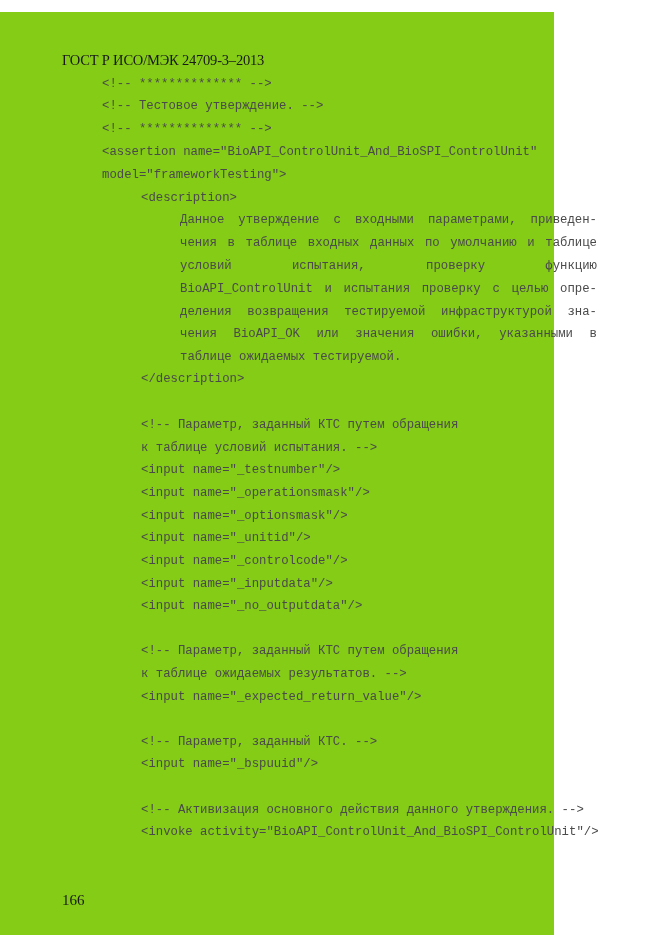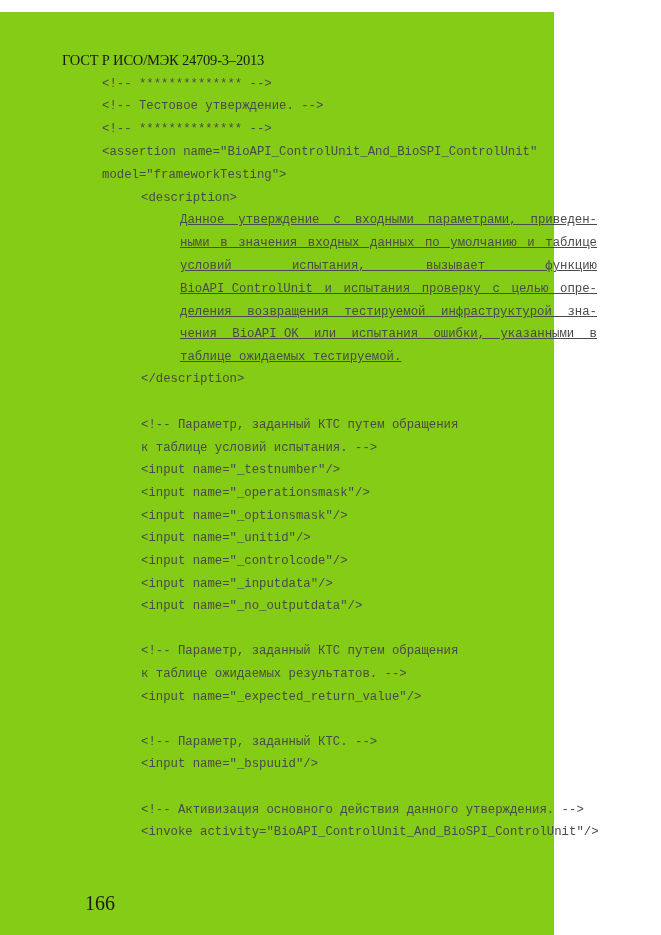--- a/index.html
+++ b/index.html
@@ -5,58 +5,58 @@
     html, body { margin: 0; padding: 0; background: #ffffff; }
     body { width: 661px; height: 935px; position: relative; overflow: hidden; }
     .page { position: absolute; left: 0; top: 12px; width: 554px; height: 935px; background: #84cc16; }
     .header {
       position: absolute; left: 62px; top: 40px;
       font-family: "Liberation Serif", serif; font-size: 14.5px; color: #1a1a1a;
       letter-spacing: -0.2px;
     }
     .page-number {
       position: absolute; left: 62px; top: 880px;
-      font-family: "Liberation Serif", serif; font-size: 20px; color: #1a1a1a; margin-left: 23px;
+      font-family: "Liberation Serif", serif; font-size: 15px; color: #1a1a1a;
     }
     .code {
       position: absolute; left: 0; top: 0; width: 661px;
       font-family: "Liberation Mono", monospace; font-size: 12.3px; color: #4a4a4a;
     }
     .ln {
       position: absolute; white-space: pre; height: 18px; line-height: 18px;
     }
     .l1 { left: 102px; }
     .l2 { left: 141px; }
     .just {
       position: absolute; left: 180px; width: 417px; white-space: normal;
-      text-align: justify; text-align-last: justify; height: 18px; line-height: 18px; text-decoration: underline;
+      text-align: justify; text-align-last: justify; height: 18px; line-height: 18px;
     }
     .just.last { text-align-last: left; }
   </style>
 </head>
 <body>
 
 <div class="page">
 
   <div class="header">ГОСТ Р ИСО/МЭК 24709-3–2013</div>
 
   <div class="code">
     <div class="ln l1" style="top:63px">&lt;!-- ************** --&gt;</div>
     <div class="ln l1" style="top:85px">&lt;!-- Тестовое утверждение. --&gt;</div>
     <div class="ln l1" style="top:108px">&lt;!-- ************** --&gt;</div>
     <div class="ln l1" style="top:131px">&lt;assertion name="BioAPI_ControlUnit_And_BioSPI_ControlUnit"</div>
     <div class="ln l1" style="top:154px">model="frameworkTesting"&gt;</div>
     <div class="ln l2" style="top:177px">&lt;description&gt;</div>
 
     <div class="just" style="top:199px">Данное утверждение с входными параметрами, приведен-</div>
-    <div class="just" style="top:222px">ными в значения входных данных по умолчанию и таблице</div>
-    <div class="just" style="top:245px">условий испытания, вызывает функцию</div>
+    <div class="just" style="top:222px">чения в таблице входных данных по умолчанию и таблице</div>
+    <div class="just" style="top:245px">условий испытания, проверку функцию</div>
     <div class="just" style="top:268px">BioAPI_ControlUnit и испытания проверку с целью опре-</div>
     <div class="just" style="top:291px">деления возвращения тестируемой инфраструктурой зна-</div>
-    <div class="just" style="top:313px">чения BioAPI_OK или испытания ошибки, указанными в</div>
+    <div class="just" style="top:313px">чения BioAPI_OK или значения ошибки, указанными в</div>
     <div class="just last" style="top:336px">таблице ожидаемых тестируемой.</div>
 
     <div class="ln l2" style="top:358px">&lt;/description&gt;</div>
 
     <div class="ln l2" style="top:404px">&lt;!-- Параметр, заданный КТС путем обращения</div>
     <div class="ln l2" style="top:427px">к таблице условий испытания. --&gt;</div>
     <div class="ln l2" style="top:449px">&lt;input name="_testnumber"/&gt;</div>
     <div class="ln l2" style="top:472px">&lt;input name="_operationsmask"/&gt;</div>
     <div class="ln l2" style="top:495px">&lt;input name="_optionsmask"/&gt;</div>
     <div class="ln l2" style="top:517px">&lt;input name="_unitid"/&gt;</div>

